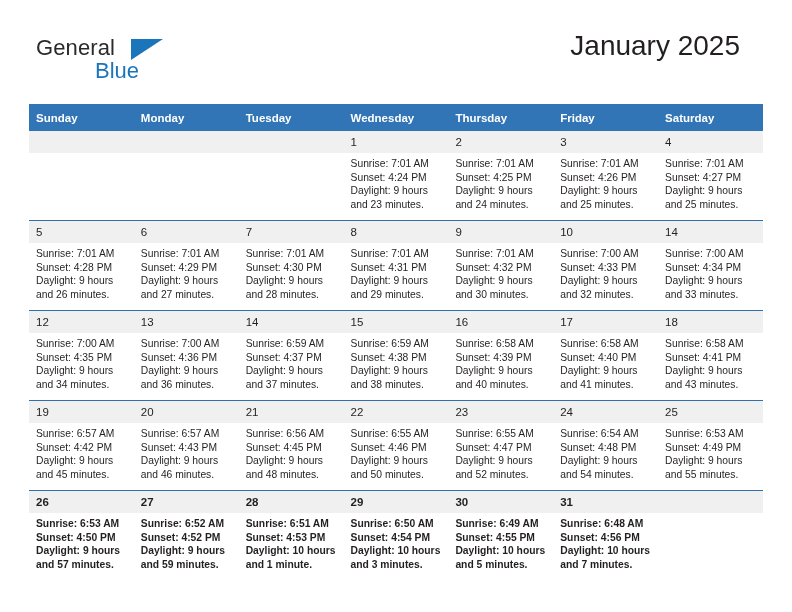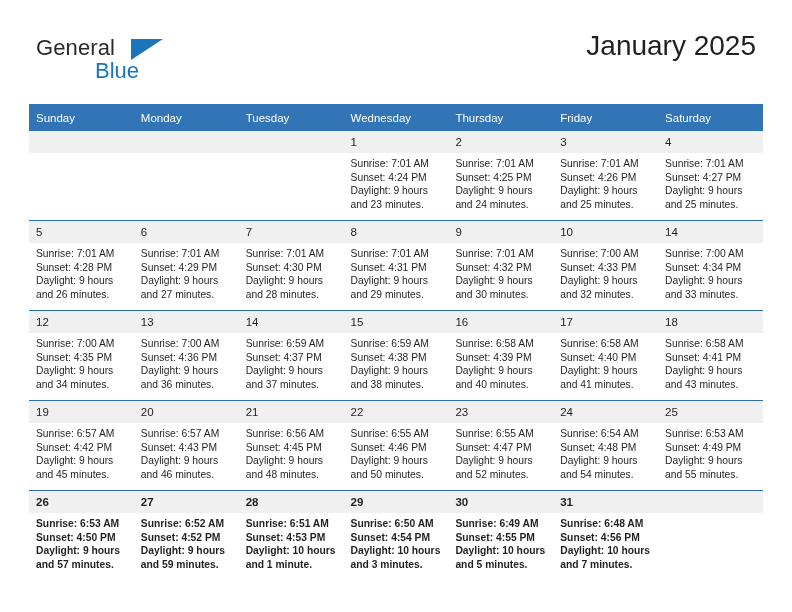--- a/index.html
+++ b/index.html
@@ -17,21 +17,21 @@
   .page {
     position: relative;
     width: 792px;
     height: 612px;
     box-sizing: border-box;
   }
 
   
   .top {
     position: absolute;
-    left: 0; right: 0;
+    left: 0; right: 16px;
     top: 0;
     height: 76px;
   }
   .brand {
     position: absolute;
     left: 36px;
     top: 36px;
     width: 240px;
     height: 52px;
   }
@@ -90,21 +90,21 @@
     position: absolute;
     left: 29px;
     top: 104px;
     width: 734px;
     border-collapse: collapse;
     table-layout: fixed;
   }
   .cal th {
     background: #3175b6;
     color: #ffffff;
-    font-weight: normal;
+    font-weight: bold;
     font-size: 11.5px;
     line-height: 14px;
     text-align: left;
     padding: 5px 0 5px 7px;
     height: 17px;
     vertical-align: middle;
     border: 0;
   }
   .cal td {
     vertical-align: top;

